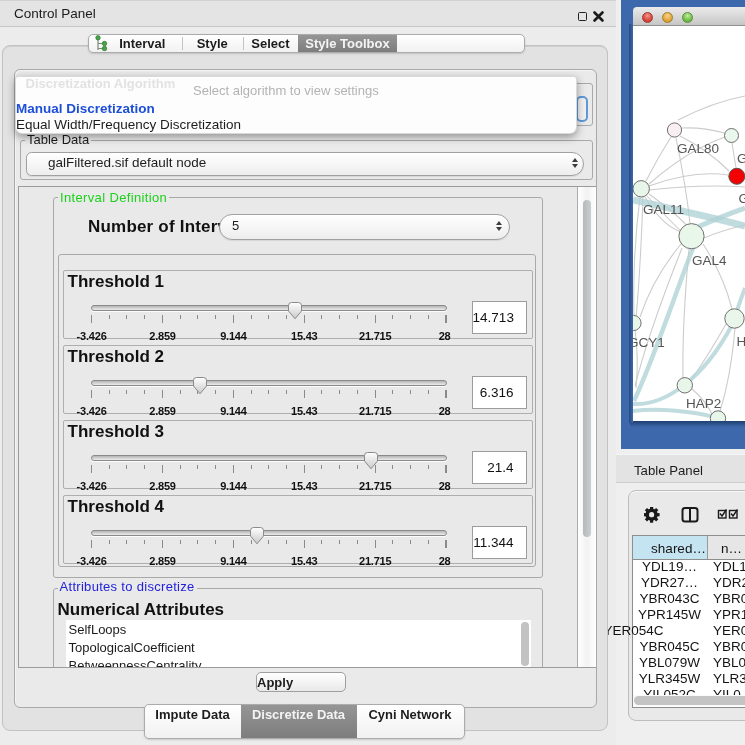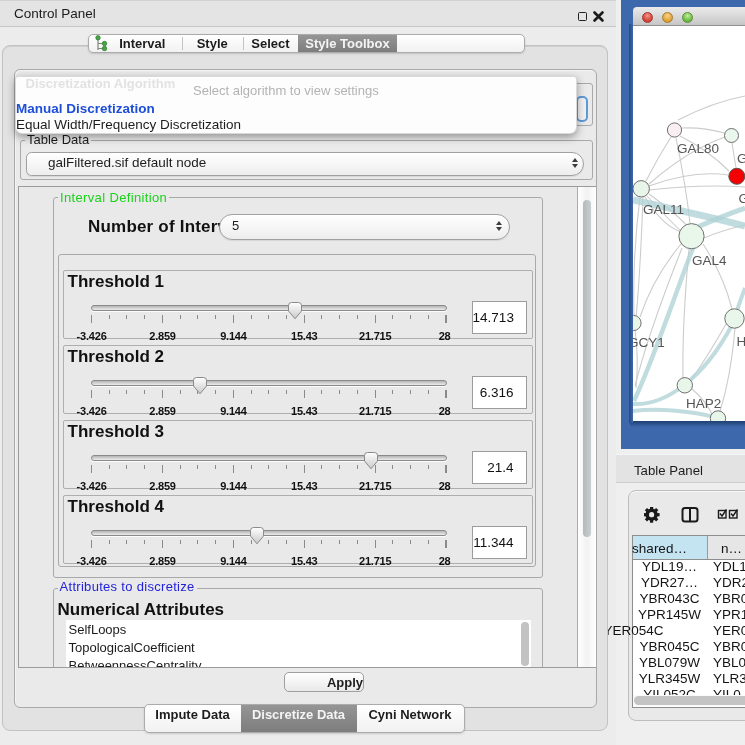--- a/index.html
+++ b/index.html
@@ -115,21 +115,21 @@
 <path d="M 76,6.5 L 78,9 L 82.5,2.5"></path>
 <rect x="85.5" y="3.5" width="7.5" height="7.5"></rect>
 <path d="M 87,6.5 L 89,9 L 93.5,2.5"></path>
 </g>
 </svg>
 
 <div class="abs" style="left:631.5px;top:534.5px;width:114px;height:173px;background:#fff;border:1px solid #8e8e8e;border-right:none"></div>
 <div class="abs" style="left:632.5px;top:535.5px;width:75px;height:23px;background:#c5e4f1;border-right:1px solid #9a9a9a"></div>
 <div class="abs" style="left:707.5px;top:535.5px;width:38px;height:23px;background:#e6e6e6"></div>
 <div class="abs" style="left:632.5px;top:558.5px;width:113px;height:1px;background:#8e8e8e"></div>
-<div class="cell" style="left:622px;top:541px;width:75px">shared…</div>
+<div class="cell" style="left:641px;top:541px;width:75px">shared…</div>
 <div class="cell" style="left:721px;top:541px;text-align:left">n…</div>
 <div class="cell" style="left:632px;top:559px;width:75px">YDL19…</div>
 <div class="cell" style="left:632px;top:575px;width:75px">YDR27…</div>
 <div class="cell" style="left:632px;top:591px;width:75px">YBR043C</div>
 <div class="cell" style="left:632px;top:607px;width:75px">YPR145W</div>
 <div class="cell" style="left:596px;top:623px;width:75px">YER054C</div>
 <div class="cell" style="left:632px;top:639px;width:75px">YBR045C</div>
 <div class="cell" style="left:632px;top:655px;width:75px">YBL079W</div>
 <div class="cell" style="left:632px;top:671px;width:75px">YLR345W</div>
 <div class="abs" style="left:632px;top:687px;width:113px;height:8px;overflow:hidden">
@@ -286,23 +286,23 @@
 <div class="gt" style="left:38.5px;top:393.5px;color:#2222dd;letter-spacing:0.3px">Attributes to discretize</div>
 <div class="abs b13" style="left:38.5px;top:413.5px">Numerical Attributes</div>
 <div class="abs" style="left:46.5px;top:433.5px;width:465.5px;height:47px;background:#fff"></div>
 <div class="abs t13" style="left:49.5px;top:435.5px">SelfLoops</div>
 <div class="abs t13" style="left:49.5px;top:453.5px">TopologicalCoefficient</div>
 <div class="abs t13" style="left:49.5px;top:471.5px">BetweennessCentrality</div>
 <div class="abs" style="left:501.5px;top:435.5px;width:8.5px;height:44px;border-radius:4px;background:#c2c2c2"></div>
 </div>
   </div>
 
-<div class="abs" style="left:284px;top:671.5px;width:80px;height:20px;border:1px solid #9f9f9f;border-radius:5px;background:linear-gradient(#ffffff,#e9e9e9);text-align:right;font-size:13px;font-weight:600;line-height:19px;color:#1c1c1c">Apply</div>
-
-<div class="abs" style="left:143.5px;top:704px;width:321px;height:29px;background:linear-gradient(#ffffff,#f1f1f1);border:1px solid #ababab;border-radius:5px;box-shadow:0 1px 2px rgba(0,0,0,0.15)">
+<div class="abs" style="left:256px;top:671.5px;width:90px;height:20px;border:1px solid #9f9f9f;border-radius:5px;background:linear-gradient(#ffffff,#e9e9e9);text-align:left;font-size:13px;font-weight:600;line-height:19px;color:#1c1c1c">Apply</div>
+
+<div class="abs" style="left:143.5px;top:704px;width:321px;height:35px;background:linear-gradient(#ffffff,#f1f1f1);border:1px solid #ababab;border-radius:5px;box-shadow:0 1px 2px rgba(0,0,0,0.15)">
 <div class="seg" style="left:0;width:96px;font-size:13px;font-weight:600;line-height:19.5px">Impute Data</div>
 <div class="seg segd" style="left:96px;width:116px;font-size:13px;font-weight:600;line-height:19.5px">Discretize Data</div>
 <div class="seg" style="left:212px;width:107px;font-size:13px;font-weight:600;line-height:19.5px">Cyni Network</div>
 </div>
 
 <div class="abs" style="left:15px;top:76px;width:562px;height:57.5px;background:#fdfdfd;border:1px solid rgba(0,0,0,0.14);border-radius:3px 3px 7px 7px;box-shadow:0 3px 8px rgba(0,0,0,0.38)"></div>
 <div class="abs" style="left:25.5px;top:76px;font-size:13px;color:#e2e2e2;font-weight:bold">Discretization Algorithm</div>
 <div class="abs" style="left:193px;top:82.5px;font-size:13px;color:#b3b3b3">Select algorithm to view settings</div>
 <div class="abs" style="left:16px;top:100.5px;font-size:13.5px;font-weight:bold;color:#1d4ed8">Manual Discretization</div>
 <div class="abs" style="left:16px;top:117px;font-size:13.5px;color:#1c1c1c">Equal Width/Frequency Discretization</div>

